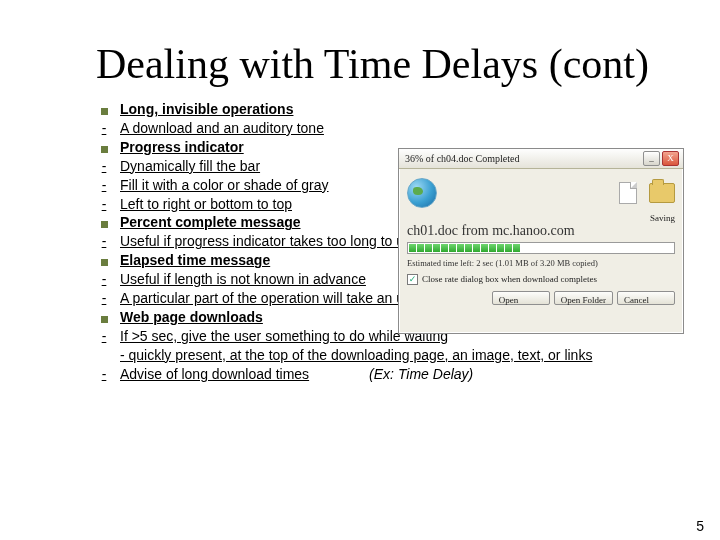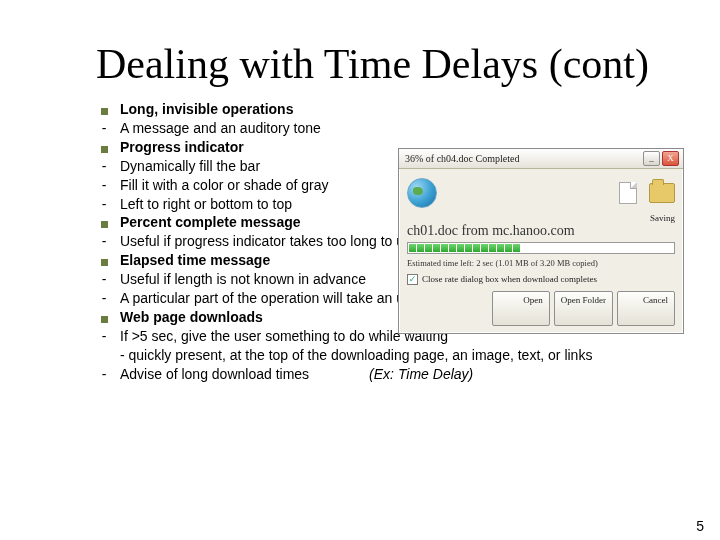--- a/index.html
+++ b/index.html
@@ -1,19 +1,19 @@
 <!DOCTYPE html>
 <html><head>
 <meta charset="utf-8">
 <style>
   * { margin: 0; padding: 0; box-sizing: border-box; }
   body { width: 720px; height: 540px; background: #fff; font-family: Verdana, Arial, sans-serif; position: relative; overflow: hidden; }
   .slide { width: 720px; height: 540px; position: relative; padding: 0; margin-top: 28px; }
   .title { font-family: "Times New Roman", serif; font-size: 42px; line-height: 1.05; color: #000; padding: 14px 0 10px 96px; font-weight: 400; }
-  .content { padding: 4px 40px 0 88px; font-size: 14px; line-height: 1.35; color: #000; }
+  .content { padding: 4px 40px 0 88px; font-size: 14px; line-height: 1.35; color: #000; text-decoration: underline; }
   .row { display: flex; align-items: baseline; }
   .bullet { width: 32px; flex-shrink: 0; text-align: center; font-size: 10px; color: #6a7d3e; }
   .bullet .sq { display: inline-block; width: 7px; height: 7px; background: #6a7d3e; vertical-align: middle; }
   .dash { width: 32px; flex-shrink: 0; text-align: center; color: #000; }
   .bold { font-weight: 700; }
   .txt { flex: 1; }
   .footer { position: absolute; bottom: 8px; left: 0; width: 100%; text-align: center; font-size: 13px; font-family: Verdana, Arial, sans-serif; color: #000; padding-left: 48px; }
   .pageno { position: absolute; bottom: 34px; right: 16px; font-size: 14px; color: #000; }
   .annot { font-style: italic; display: inline-block; margin-left: 60px; }
 
@@ -33,21 +33,21 @@
   .folder { width: 26px; height: 20px; background: #e8c96a; border: 1px solid #b59a40; border-radius: 2px; position: relative; margin-left: 4px; }
   .folder::before { content: ""; position: absolute; top: -5px; left: 2px; width: 10px; height: 5px; background: #e8c96a; border: 1px solid #b59a40; border-bottom: none; border-radius: 2px 2px 0 0; }
   .saving-label { font-size: 9px; margin-top: 2px; text-align: right; }
   .url-line { font-size: 14px; color: #333; white-space: nowrap; overflow: hidden; }
   .pbar { width: 100%; height: 12px; border: 1px solid #9a9a9a; background: #fff; margin: 3px 0 4px 0; display: flex; gap: 1px; padding: 1px; }
   .pseg { width: 7px; background: linear-gradient(#6fd66f,#2fa82f); }
   .info { font-size: 8.5px; line-height: 1.25; color: #333; white-space: nowrap; overflow: hidden; }
   .chkrow { display: flex; align-items: center; gap: 4px; margin-top: 5px; font-size: 9px; }
   .chk { width: 11px; height: 11px; border: 1px solid #7a7a7a; background: #fff; display: flex; align-items: center; justify-content: center; font-size: 9px; color: #2a7; line-height: 1; }
   .dlg-btns { display: flex; justify-content: flex-end; gap: 4px; margin-top: 6px; }
-  .dbtn { min-width: 58px; height: 35px; border: 1px solid #8f8f8f; background: linear-gradient(#fdfdfb,#e4e2d6); font-size: 9px; padding: 0 6px; text-align: right; line-height: 17px; border-radius: 2px; }
+  .dbtn { min-width: 58px; height: 14px; border: 1px solid #8f8f8f; background: linear-gradient(#fdfdfb,#e4e2d6); font-size: 9px; padding: 0 6px; text-align: left; line-height: 17px; border-radius: 2px; }
 </style>
 </head>
 <body>
 
 <div class="slide">
   <div class="title">Dealing with Time Delays (cont)</div>
 
   <div class="dialog">
     <div class="dlg-title">
       <span class="tlabel">36% of ch04.doc Completed</span>
@@ -93,21 +93,21 @@
     </div>
   </div>
 
   <div class="content" id="content">
       <div class="row">
         <div class="bullet"><span class="sq"></span></div>
         <div class="txt bold">Long, invisible operations</div>
       </div>
       <div class="row">
         <div class="dash">-</div>
-        <div class="txt">A message and an auditory tone</div>
+        <div class="txt">A download and an auditory tone</div>
       </div>
       <div class="row">
         <div class="bullet"><span class="sq"></span></div>
         <div class="txt bold">Progress indicator</div>
       </div>
       <div class="row">
         <div class="dash">-</div>
         <div class="txt">Dynamically fill the bar</div>
       </div>
       <div class="row">

